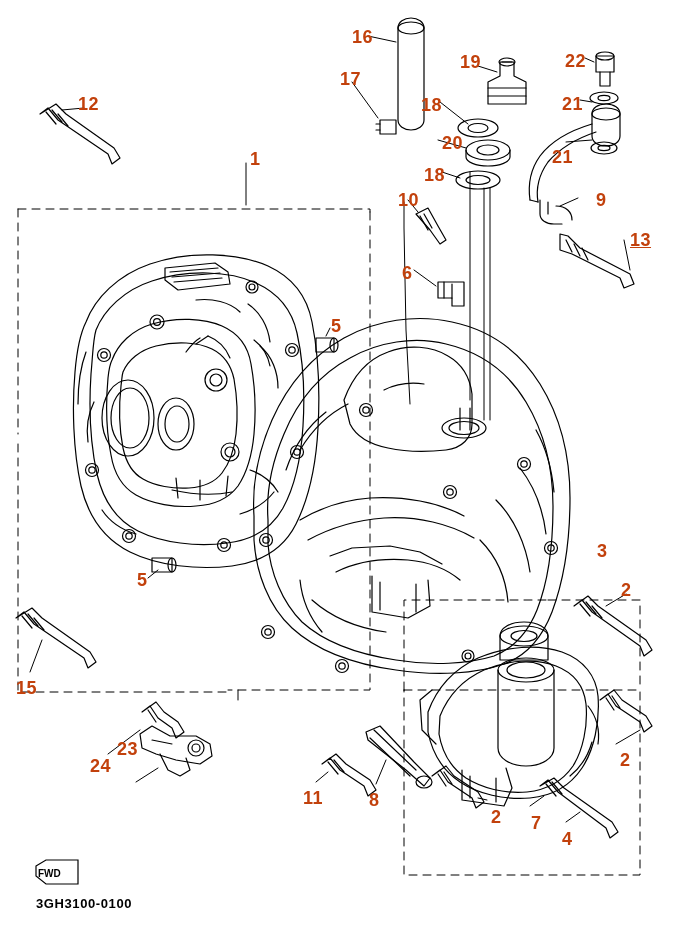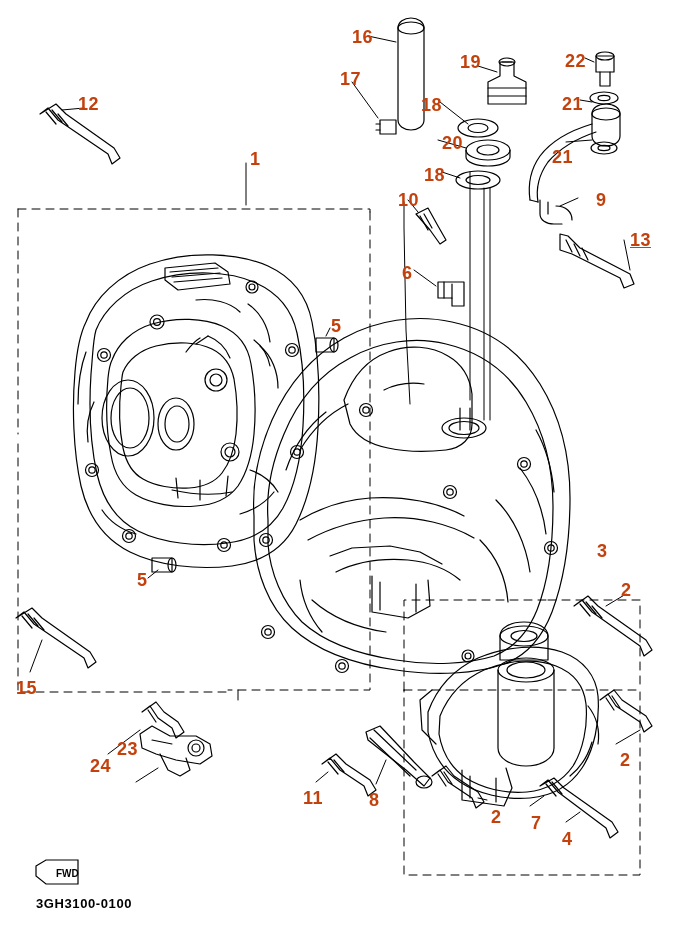--- a/index.html
+++ b/index.html
@@ -44,21 +44,21 @@
   }
   #fwd-badge {
     position: absolute;
     left: 32px;
     top: 862px;
     width: 48px;
     height: 26px;
   }
   #fwd-badge .fwd-text {
     position: absolute;
-    left: 24px;
+    left: 6px;
     top: 6px;
     font-size: 10px;
     font-weight: bold;
     font-family: "Liberation Sans", sans-serif;
     color: #000000;
     text-align: center;
   }
 </style>
 </head>
 <body>

